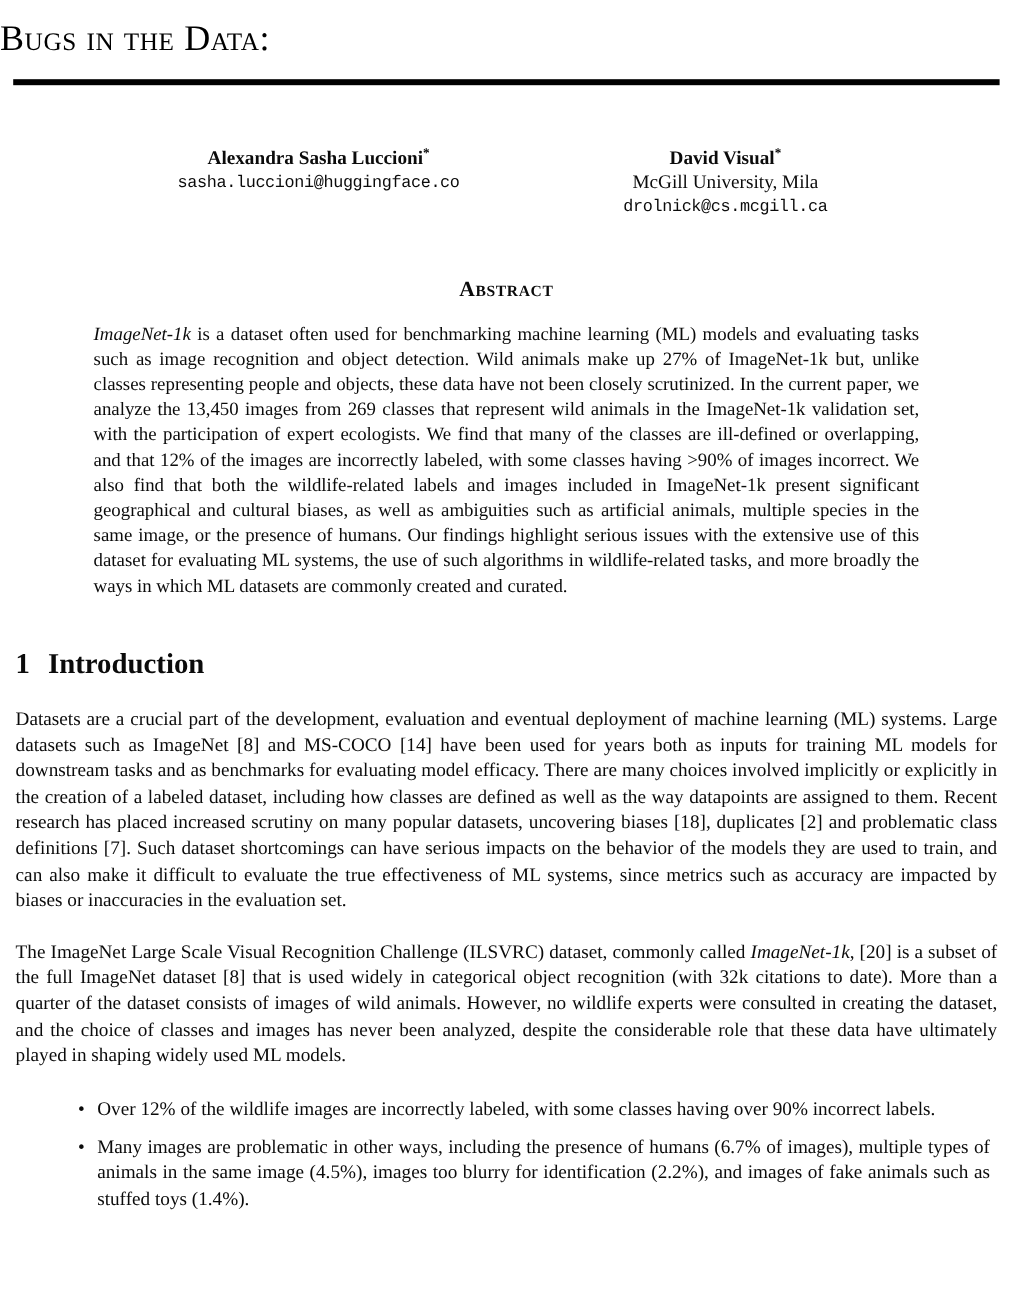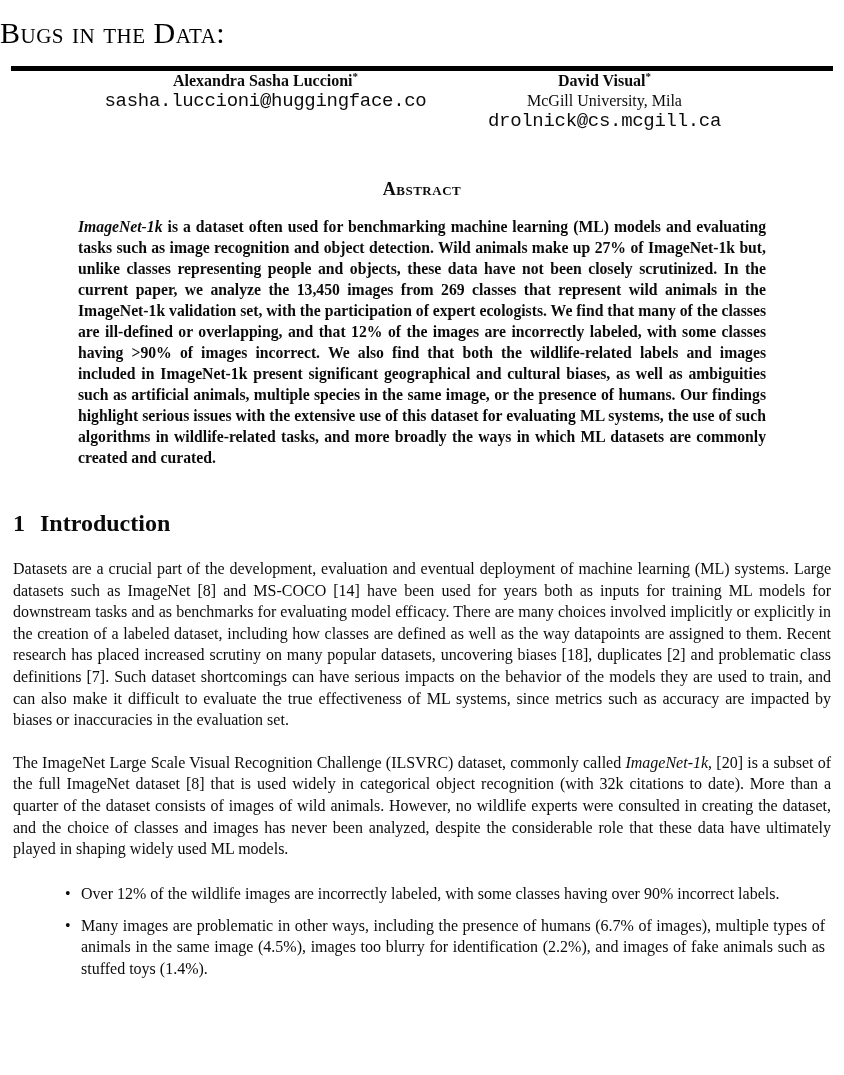--- a/index.html
+++ b/index.html
@@ -29,55 +29,55 @@
     color: #000;
   }
   .title-rule {
     height: 5px;
     background: #000;
     margin: 15px 11px 0 11px;
   }
   
   .authors {
     display: flex;
+    margin-top: 52px;
     padding: 0 70px 0 96px;
   }
   .author {
     flex: 1;
     text-align: center;
     font-size: 16px;
     line-height: 20px;
   }
   .author .name {
     font-weight: bold;
   }
   .author .name sup {
     font-size: 11px;
     line-height: 0;
   }
   .author .email {
     font-family: "Liberation Mono", monospace;
-    font-size: 19px;
+    font-size: 14px;
     letter-spacing: -0.3px;
   }
   
   .abstract-heading {
     margin-top: 48px;
     text-align: center;
     font-variant: small-caps;
     font-weight: bold;
     font-size: 18px;
     letter-spacing: 0.5px;
   }
   .abstract-body {
     margin: 16px 78px 0 78px;
     text-align: justify;
     font-size: 15.7px;
     line-height: 21px;
-    font-weight: bold;
   }
   .it { font-style: italic; }
   
   .section-heading {
     margin: 42px 13px 0 13px;
     font-weight: bold;
     font-size: 24px;
   }
   .section-heading .sec-title {
     margin-left: 15px;

